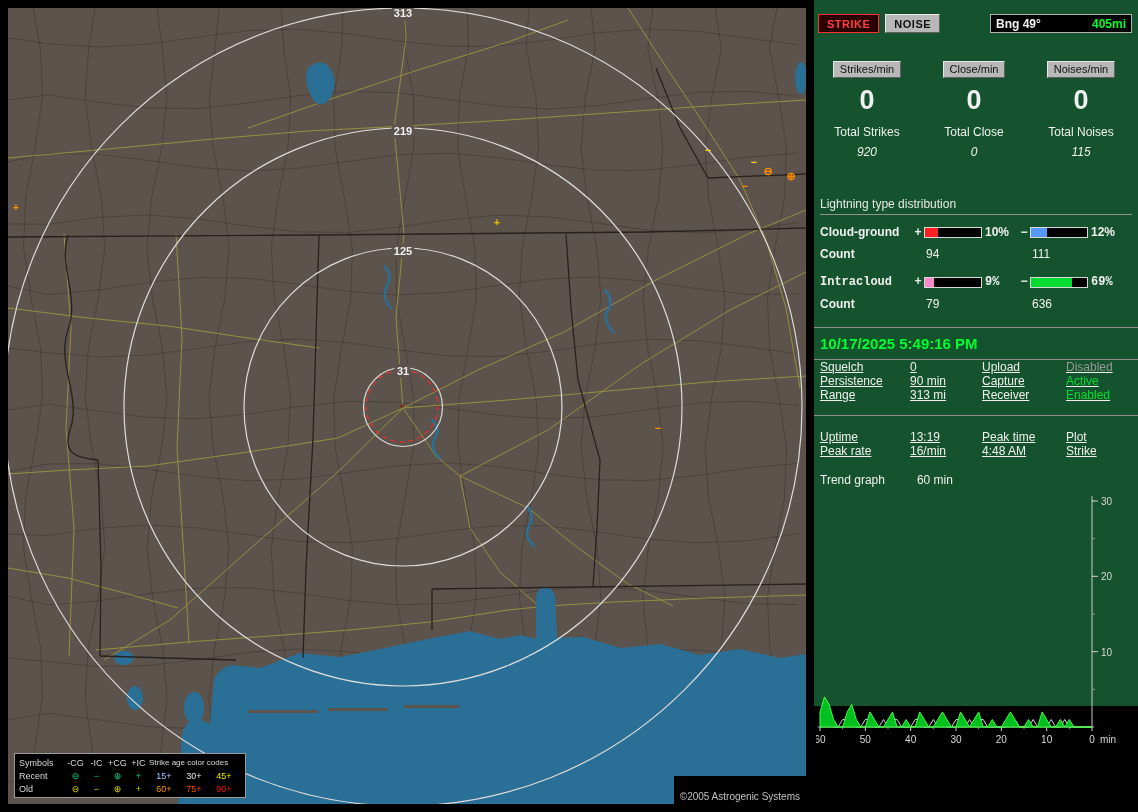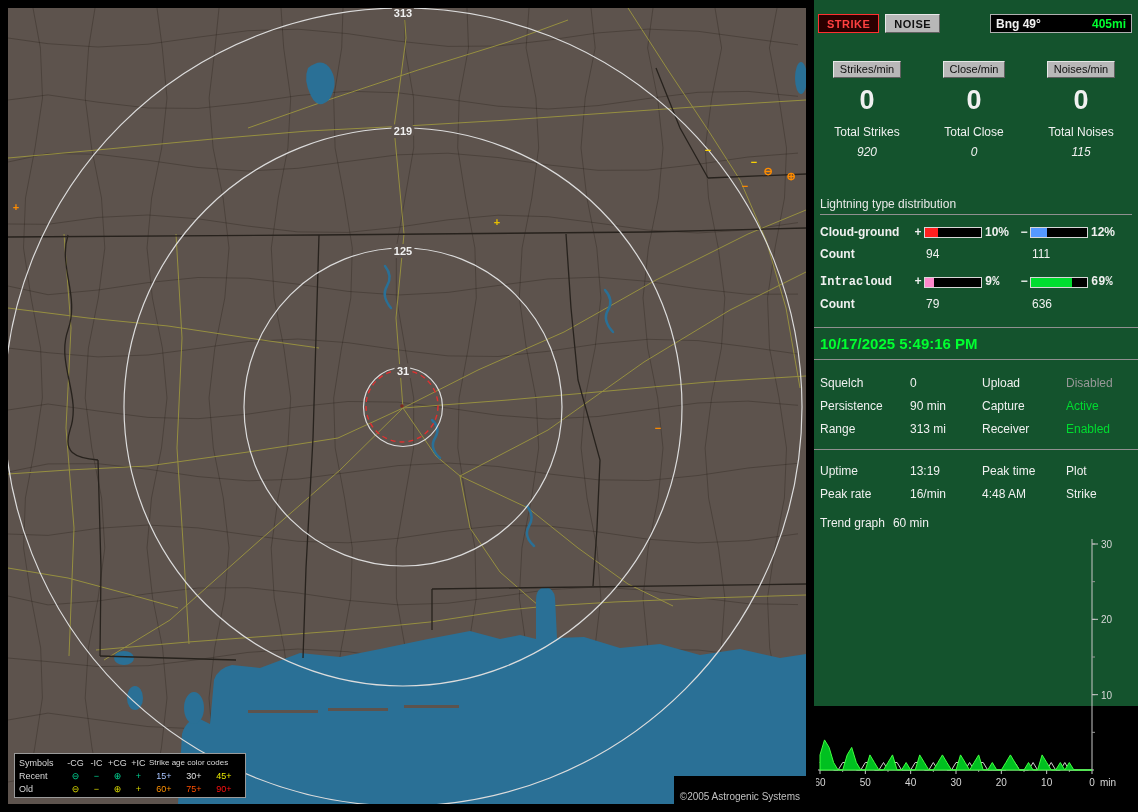--- a/index.html
+++ b/index.html
@@ -42,24 +42,24 @@
   .sign{width:12px;text-align:center;font-weight:bold;}
   .bar{width:58px;height:11px;border:1px solid #d8d8d8;background:#000;display:inline-block;overflow:hidden;}
   .bar-fill{display:block;height:100%;width:0;}
   .pct{width:36px;font-weight:bold;padding-left:3px;}
   .count-row{display:flex;margin:8px 0 0 6px;}
   .count-row .c1{margin-left:12px;width:94px;padding-left:2px;}
   .count-row .c2{margin-left:12px;padding-left:2px;}
   .dt-box{margin-top:16px;border-top:1px solid #909090;border-bottom:1px solid #909090;
     padding:7px 6px;color:#00ff30;font-weight:bold;font-size:15px;}
   .status-grid,.stats-grid{display:grid;grid-template-columns:90px 72px 84px auto;
-    row-gap:9px;margin:16px 6px 0 6px;}
+    margin:0 6px 0 6px;text-decoration:underline;}
   .stats-grid{margin-top:14px;}
   .divider{border-top:1px solid #909090;margin-top:13px;}
-  .trend-row{display:flex;margin:15px 6px 0 6px;gap:8px;}
+  .trend-row{display:flex;margin:15px 6px 0 6px;gap:32px;}
   #trend-svg{display:block;margin:4px 0 0 2px;}
 </style>
 </head>
 <body>
 
 <div id="root">
 
   <div id="map">
     <svg id="map-svg" width="798" height="796" viewBox="0 0 798 796">
       <rect x="0" y="0" width="798" height="796" fill="#5d534d"></rect>

